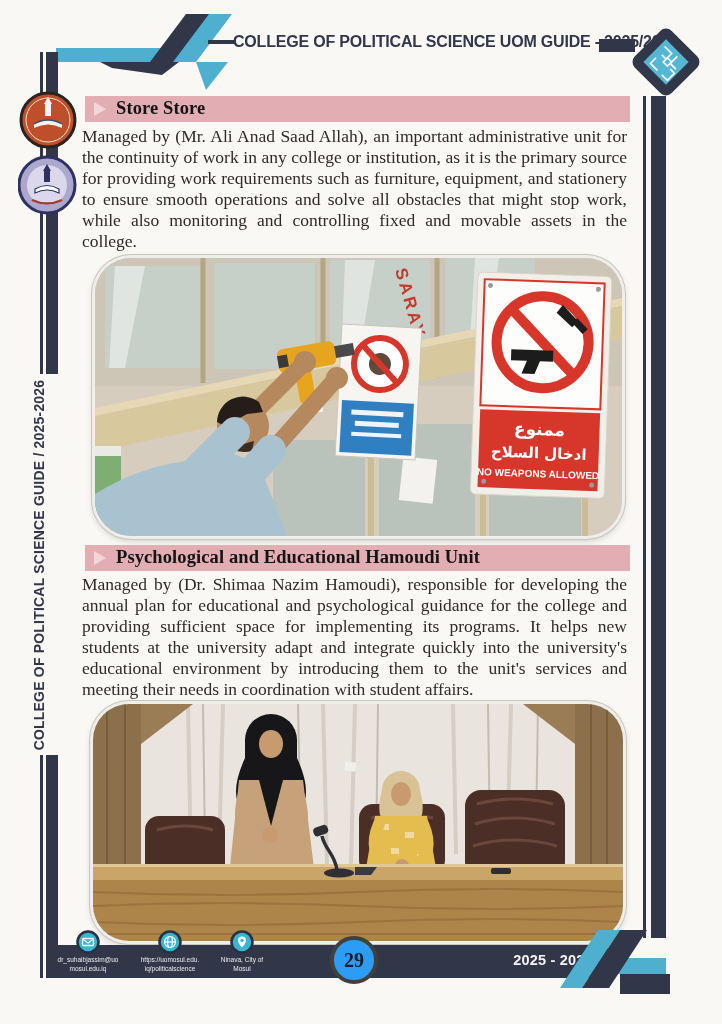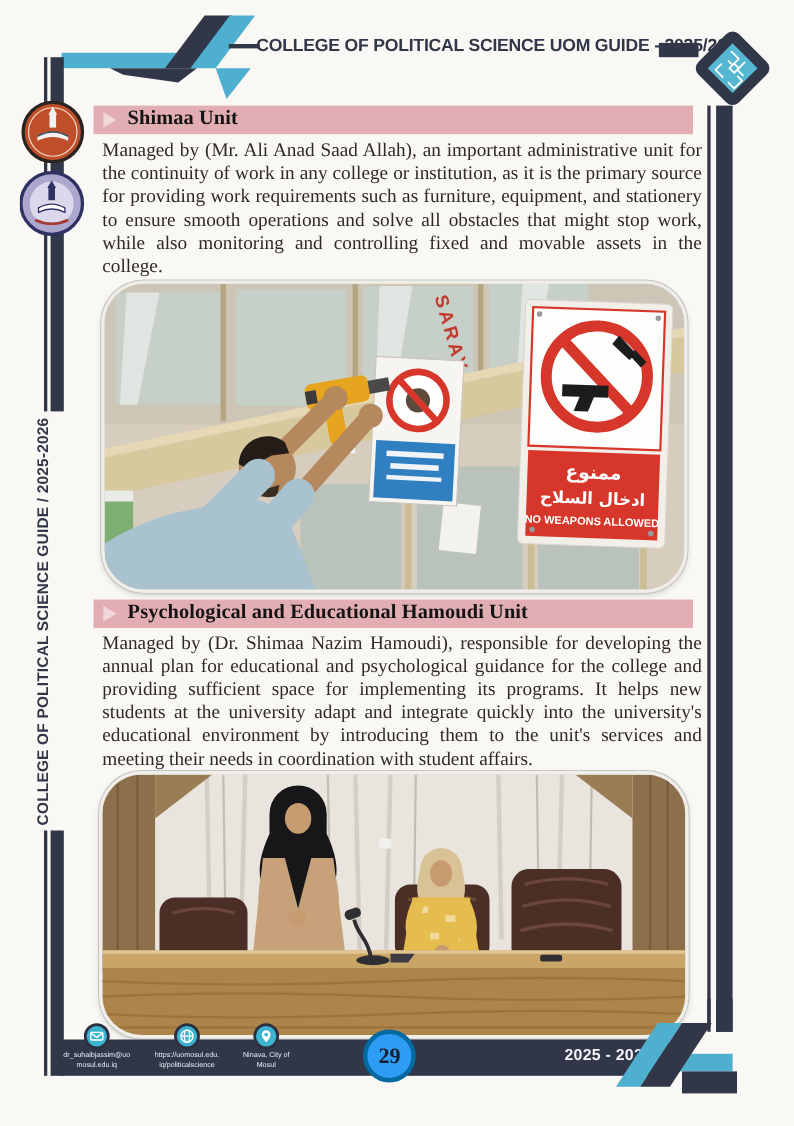--- a/index.html
+++ b/index.html
@@ -21,35 +21,35 @@
           width:372px;text-align:center;font:700 14px "Liberation Sans",sans-serif;
           color:#313649;white-space:nowrap;letter-spacing:.2px;}
 
   
   .sec-bar{position:absolute;left:85px;width:545px;height:26px;background:#e2aeb3;
            display:flex;align-items:center;}
   .sec-bullet{width:0;height:0;border-top:7px solid transparent;border-bottom:7px solid transparent;
               border-left:12px solid #f3d6d9;margin-left:9px;}
   .sec-title{font:700 18.5px "Liberation Serif",serif;color:#141414;margin-left:10px;
              letter-spacing:.1px;padding-bottom:2px;}
-  .sec-body{position:absolute;left:93px;width:545px;font:17.5px/21px "Liberation Serif",serif;
+  .sec-body{position:absolute;left:82px;width:545px;font:17.5px/21px "Liberation Serif",serif;
             color:#2e2a28;text-align:justify;}
 
   
   .photo{position:absolute;border-radius:36px;overflow:hidden;
          box-shadow:0 0 0 3px #f0eeea,0 0 0 4px #c9c6c0,0 3px 8px rgba(0,0,0,.28);}
   .photo svg{display:block;}
 
   
   .f-bar{position:absolute;left:55px;top:945px;width:553px;height:33px;background:#313649;}
   .contact{position:absolute;width:90px;text-align:center;}
   .c-icon{display:block;margin:0 auto;width:24px;height:24px;}
   .c-label{font:6.5px/1.45 "Liberation Sans",sans-serif;color:#e9eef3;margin-top:1px;}
   .page-circle{position:absolute;left:330px;top:936px;width:40px;height:40px;border-radius:50%;
-               background:#2d9cf4;border:4px solid #0369a1;display:flex;align-items:center;
+               background:#2d9cf4;border:4px solid #404040;display:flex;align-items:center;
                justify-content:center;font:700 20px "Liberation Serif",serif;color:#141c2e;}
   .f-year{position:absolute;left:512px;top:952px;width:82px;text-align:center;
           font:700 14.5px "Liberation Sans",sans-serif;color:#f2f4f7;letter-spacing:.2px;}
 </style>
 </head>
 <body>
 
 <div class="page">
 
   <svg class="abs" style="left:0;top:0" width="722" height="110">
@@ -110,21 +110,21 @@
       <polygon points="25,81 33,81 29,74" fill="#2e3263"></polygon>
       <path d="M17 99 Q29 92 41 99 L41 103 Q29 97 17 103 Z" fill="#ffffff" stroke="#2e3263" stroke-width="1.2"></path>
       <path d="M14 110 Q29 117 44 110" fill="none" stroke="#a23a35" stroke-width="2.4"></path>
     </g>
   </svg>
 
   <div class="v-text">COLLEGE OF POLITICAL SCIENCE GUIDE / 2025-2026</div>
 
   <div class="sec-bar" style="top:96px">
     <span class="sec-bullet"></span>
-    <span class="sec-title">Shimaa Unit</span>
+    <span class="sec-title">Store Store</span>
   </div>
   <div class="sec-body" style="top:126px">Managed by (Mr. Ali Anad Saad Allah), an important administrative unit for the continuity of work in any college or institution, as it is the primary source for providing work requirements such as furniture, equipment, and stationery to ensure smooth operations and solve all obstacles that might stop work, while also monitoring and controlling fixed and movable assets in the college.</div>
 
   <div class="photo" style="left:95px;top:258px;width:527px;height:278px">
     <svg width="527" height="278" viewBox="0 0 527 278">
       <rect width="527" height="278" fill="#d7cdbf"></rect>
       <rect x="0" y="0" width="527" height="128" fill="#cdc6b6"></rect>
 
       <g fill="#c6cfc8">
         <rect x="10" y="8" width="95" height="102"></rect>

